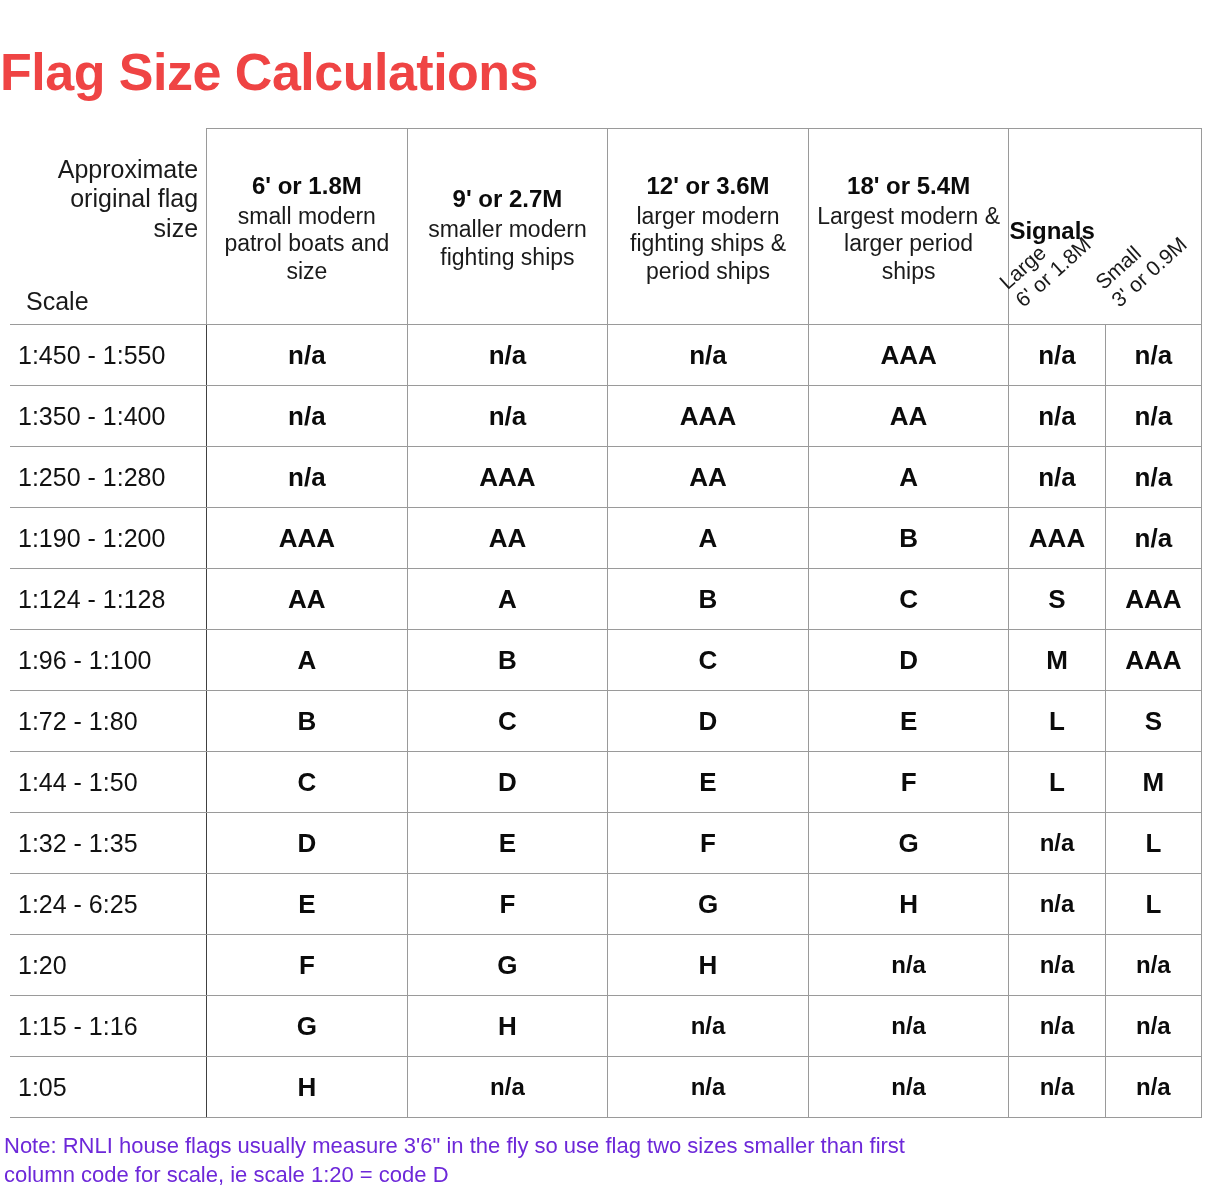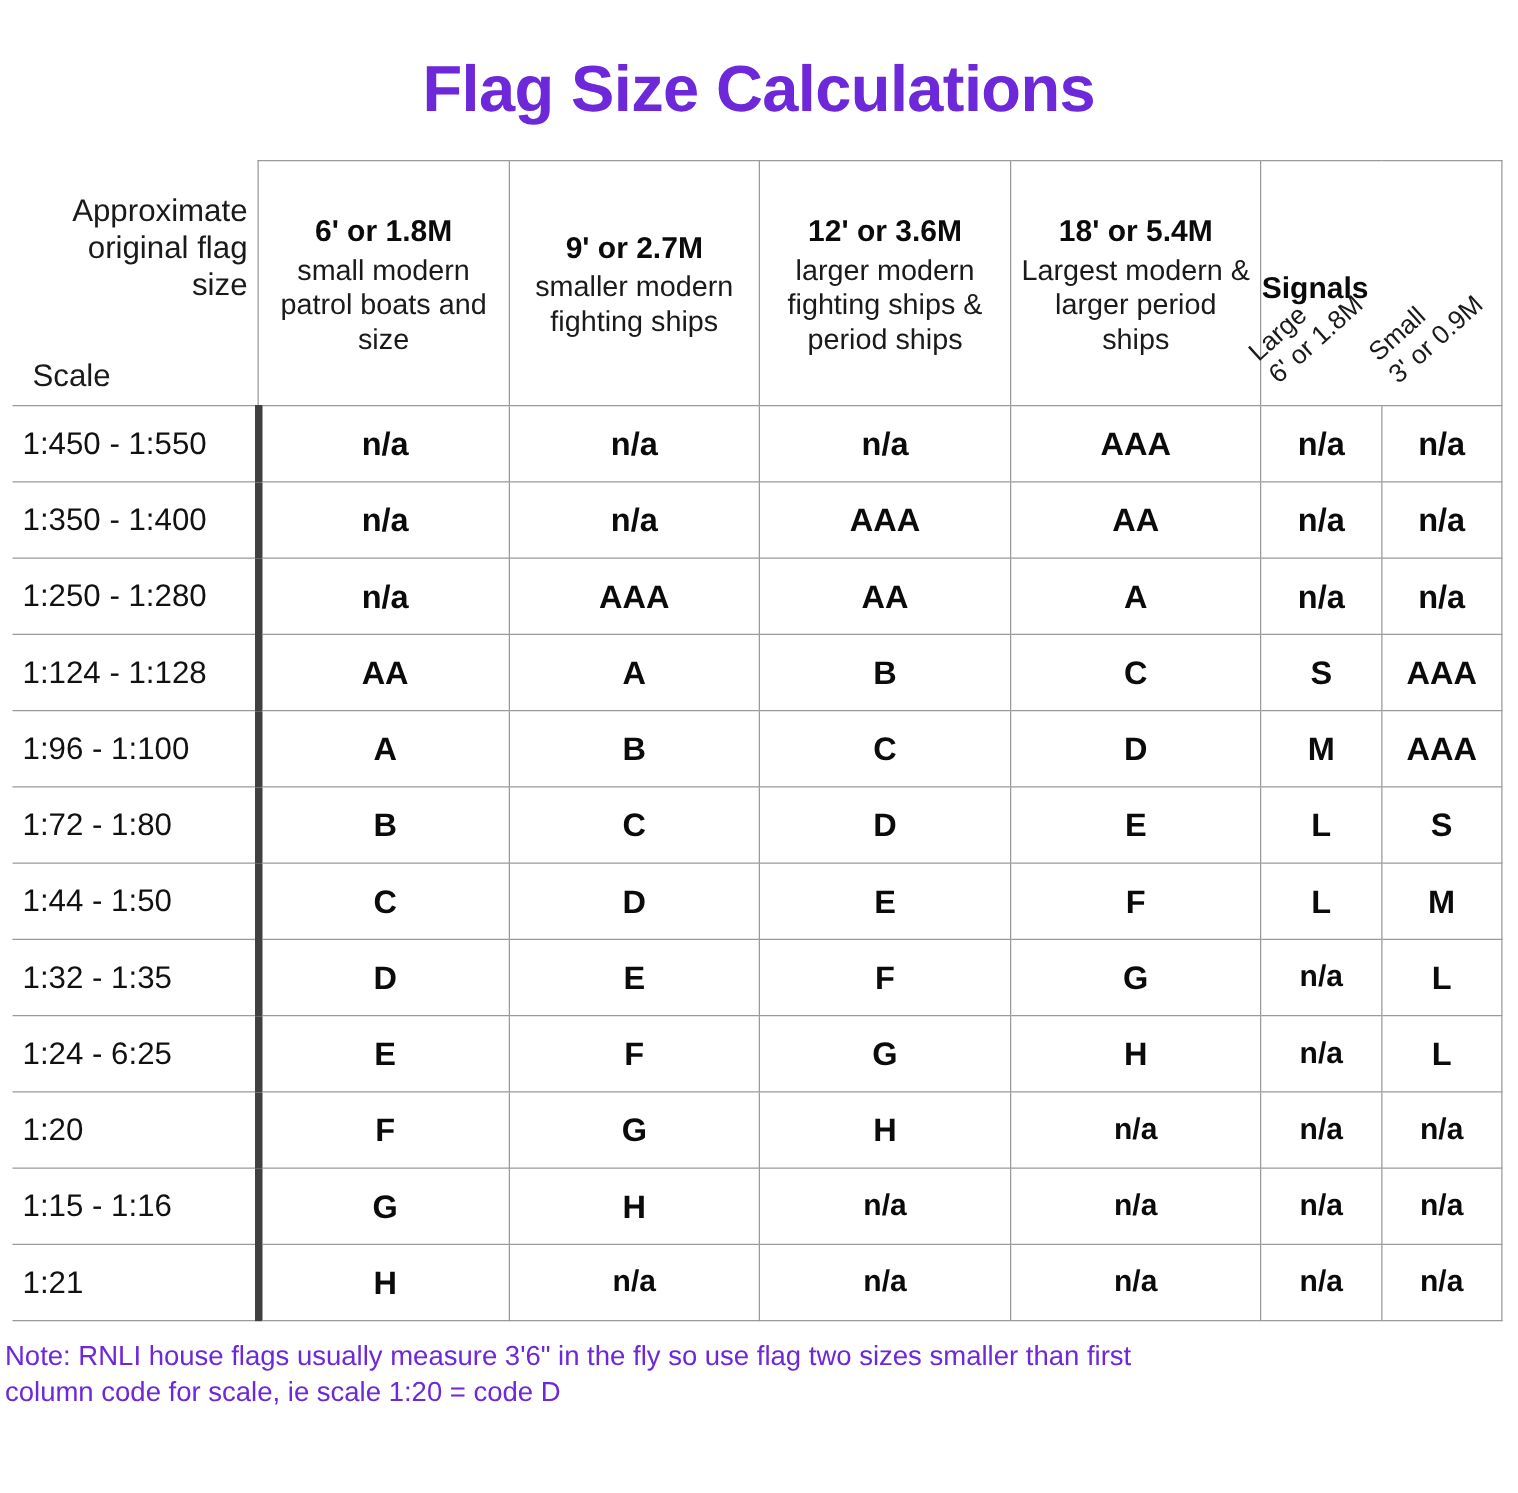--- a/index.html
+++ b/index.html
@@ -14,26 +14,25 @@
     color: #111111;
     overflow: hidden;
   }
   .page {
     position: relative;
     width: 1214px;
     height: 1194px;
     box-sizing: border-box;
   }
   .title {
-    text-align: center;
     font-size: 52px;
     font-weight: bold;
     letter-spacing: -0.5px;
     margin: 42px 0 26px 0;
-    color: #6d28d9;
+    color: #ef4444;
   }
   table.flag-table {
     border-collapse: collapse;
     width: 1192px;
     margin: 0 0 0 10px;
     table-layout: fixed;
   }
   table.flag-table td, table.flag-table th {
     border: 1px solid #9a9a9a;
     padding: 0;
@@ -146,21 +145,21 @@
   td.sig-cell {
     font-size: 26px;
     font-weight: bold;
     text-align: center;
     color: #0b0b0b;
   }
   td.sig-cell.na { font-size: 24px; }
 
   
   table.flag-table tr td.scale-cell { border-left: none; }
-  table.flag-table tr td.scale-cell { border-right: 6px solid #404040; }
+  table.flag-table tr td.scale-cell { border-right: 1px solid #404040; }
 
   .note {
     margin: 14px 0 0 4px;
     font-size: 22px;
     line-height: 1.3;
     color: #6d28d9;
     max-width: 1160px;
   }
 </style>
 </head>
@@ -248,20 +247,29 @@
       <tr>
         <td class="scale-cell">1:250 - 1:280</td>
         <td class="val-cell">n/a</td>
         <td class="val-cell">AAA</td>
         <td class="val-cell">AA</td>
         <td class="val-cell">A</td>
         <td class="sig-cell">n/a</td>
         <td class="sig-cell">n/a</td>
       </tr>
 
+      <tr>
+        <td class="scale-cell">1:190 - 1:200</td>
+        <td class="val-cell">AAA</td>
+        <td class="val-cell">AA</td>
+        <td class="val-cell">A</td>
+        <td class="val-cell">B</td>
+        <td class="sig-cell">AAA</td>
+        <td class="sig-cell">n/a</td>
+      </tr>
 
       <tr>
         <td class="scale-cell">1:124 - 1:128</td>
         <td class="val-cell">AA</td>
         <td class="val-cell">A</td>
         <td class="val-cell">B</td>
         <td class="val-cell">C</td>
         <td class="sig-cell">S</td>
         <td class="sig-cell">AAA</td>
       </tr>
@@ -330,21 +338,21 @@
         <td class="scale-cell">1:15 - 1:16</td>
         <td class="val-cell">G</td>
         <td class="val-cell">H</td>
         <td class="val-cell na">n/a</td>
         <td class="val-cell na">n/a</td>
         <td class="sig-cell na">n/a</td>
         <td class="sig-cell na">n/a</td>
       </tr>
 
       <tr>
-        <td class="scale-cell">1:21</td>
+        <td class="scale-cell">1:05</td>
         <td class="val-cell">H</td>
         <td class="val-cell na">n/a</td>
         <td class="val-cell na">n/a</td>
         <td class="val-cell na">n/a</td>
         <td class="sig-cell na">n/a</td>
         <td class="sig-cell na">n/a</td>
       </tr>
 
     </tbody>
   </table>

